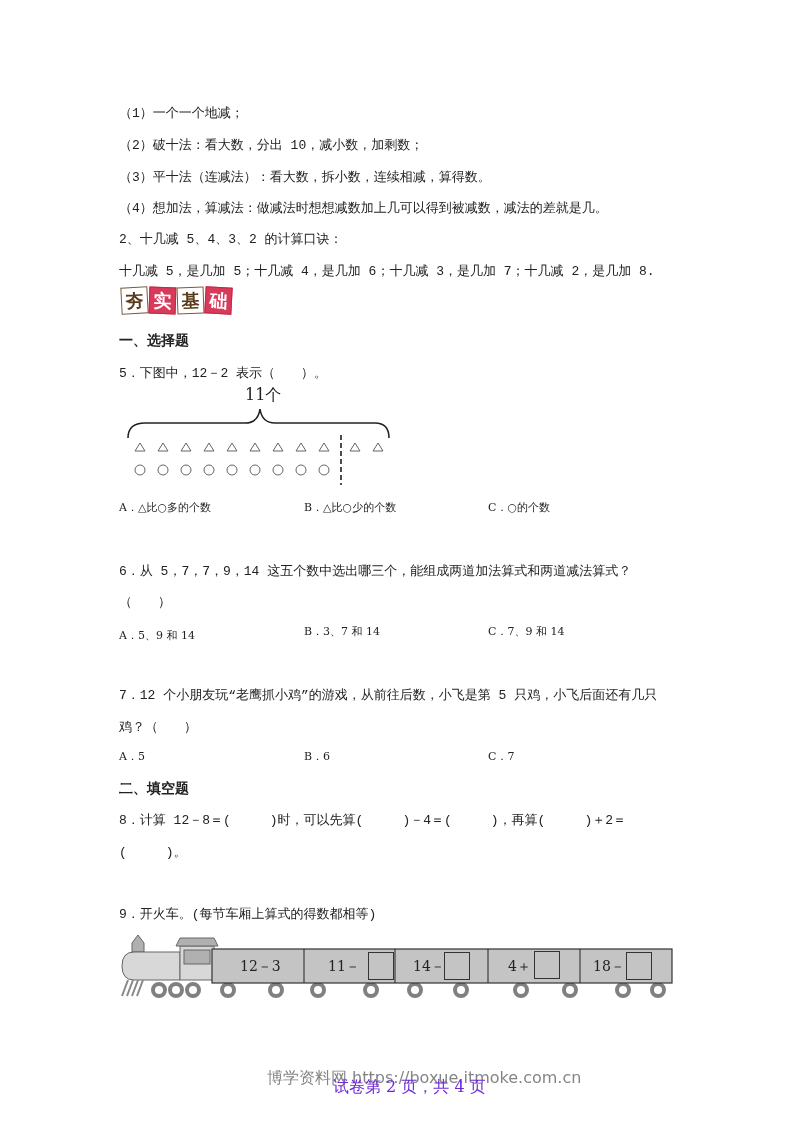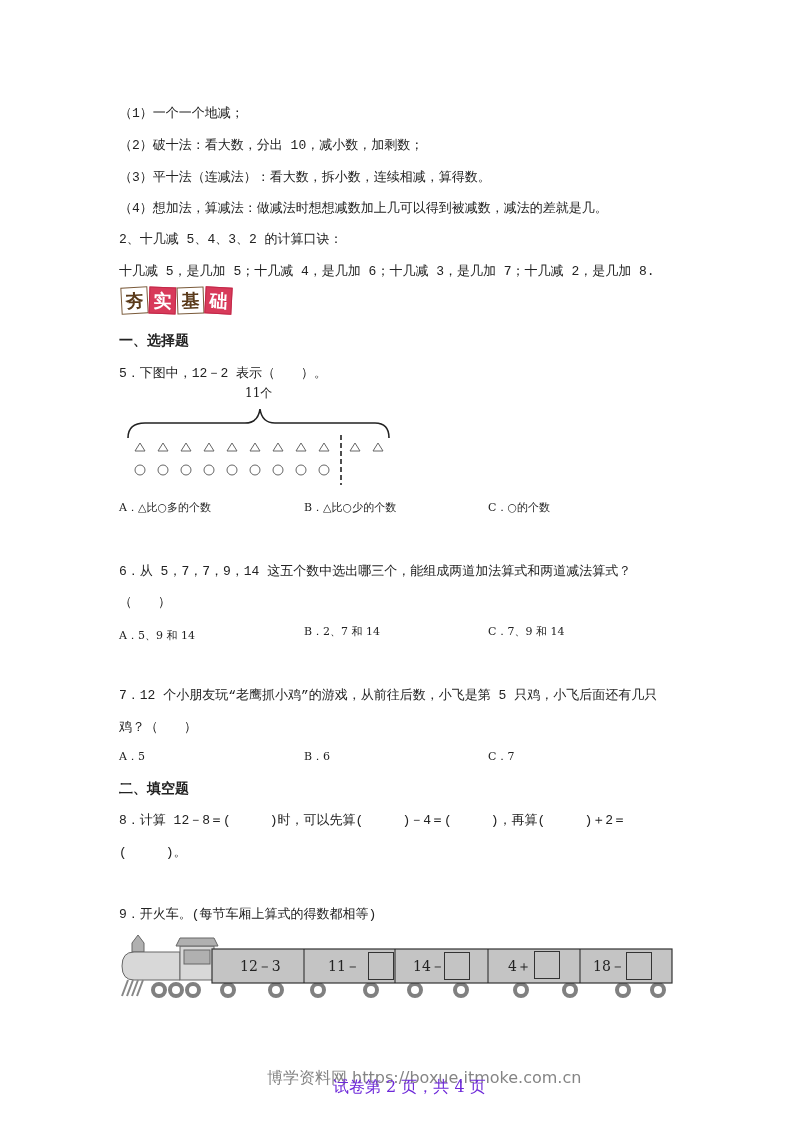--- a/index.html
+++ b/index.html
@@ -36,21 +36,21 @@
   <div class="tile r" style="transform:rotate(2deg)">实</div>
   <div class="tile w" style="transform:rotate(-2deg)">基</div>
   <div class="tile r" style="transform:rotate(3deg)">础</div>
 </div>
 
 <div class="line bold" style="top:332px">一、选择题</div>
 
 <div class="line" style="top:364px">5．下图中，12－2 表示（　　）。</div>
 
 <div class="fig">
-  <div style="position:absolute;left:120px;top:0;font-size:12px;">11个</div>
+  <div style="position:absolute;left:120px;top:0;font-size:16px;">11个</div>
   <svg width="270" height="100" style="position:absolute;left:0;top:0">
     <path d="M3,53 Q3,38 20,38 L120,38 Q133,38 135,24 Q137,38 150,38 L250,38 Q264,38 264,53" fill="none" stroke="#222" stroke-width="1.6"></path>
     <g fill="none" stroke="#666" stroke-width="1">
       <path d="M10,66 L15,58 L20,66 Z"></path>
         <path d="M33,66 L38,58 L43,66 Z"></path>
         <path d="M56,66 L61,58 L66,66 Z"></path>
       <path d="M79,66 L84,58 L89,66 Z"></path>
         <path d="M102,66 L107,58 L112,66 Z"></path>
         <path d="M125,66 L130,58 L135,66 Z"></path>
       <path d="M148,66 L153,58 L158,66 Z"></path>
@@ -72,21 +72,21 @@
   </svg>
 </div>
 
 <div class="opt" style="left:119px;top:500px">A．△比○多的个数</div>
 <div class="opt" style="left:304px;top:500px">B．△比○少的个数</div>
 <div class="opt" style="left:488px;top:500px">C．○的个数</div>
 
 <div class="line" style="top:562px">6．从 5，7，7，9，14 这五个数中选出哪三个，能组成两道加法算式和两道减法算式？</div>
 <div class="line" style="top:593px">（　　）</div>
 <div class="opt" style="left:119px;top:628px">A．5、9 和 14</div>
-<div class="opt" style="left:304px;top:624px">B．2、7 和 14</div>
+<div class="opt" style="left:304px;top:624px">B．3、7 和 14</div>
 <div class="opt" style="left:488px;top:624px">C．7、9 和 14</div>
 
 <div class="line" style="top:686px">7．12 个小朋友玩“老鹰抓小鸡”的游戏，从前往后数，小飞是第 5 只鸡，小飞后面还有几只</div>
 <div class="line" style="top:718px">鸡？（　　）</div>
 <div class="opt" style="left:119px;top:749px">A．5</div>
 <div class="opt" style="left:304px;top:749px">B．6</div>
 <div class="opt" style="left:488px;top:749px">C．7</div>
 
 <div class="line bold" style="top:780px">二、填空题</div>
 

